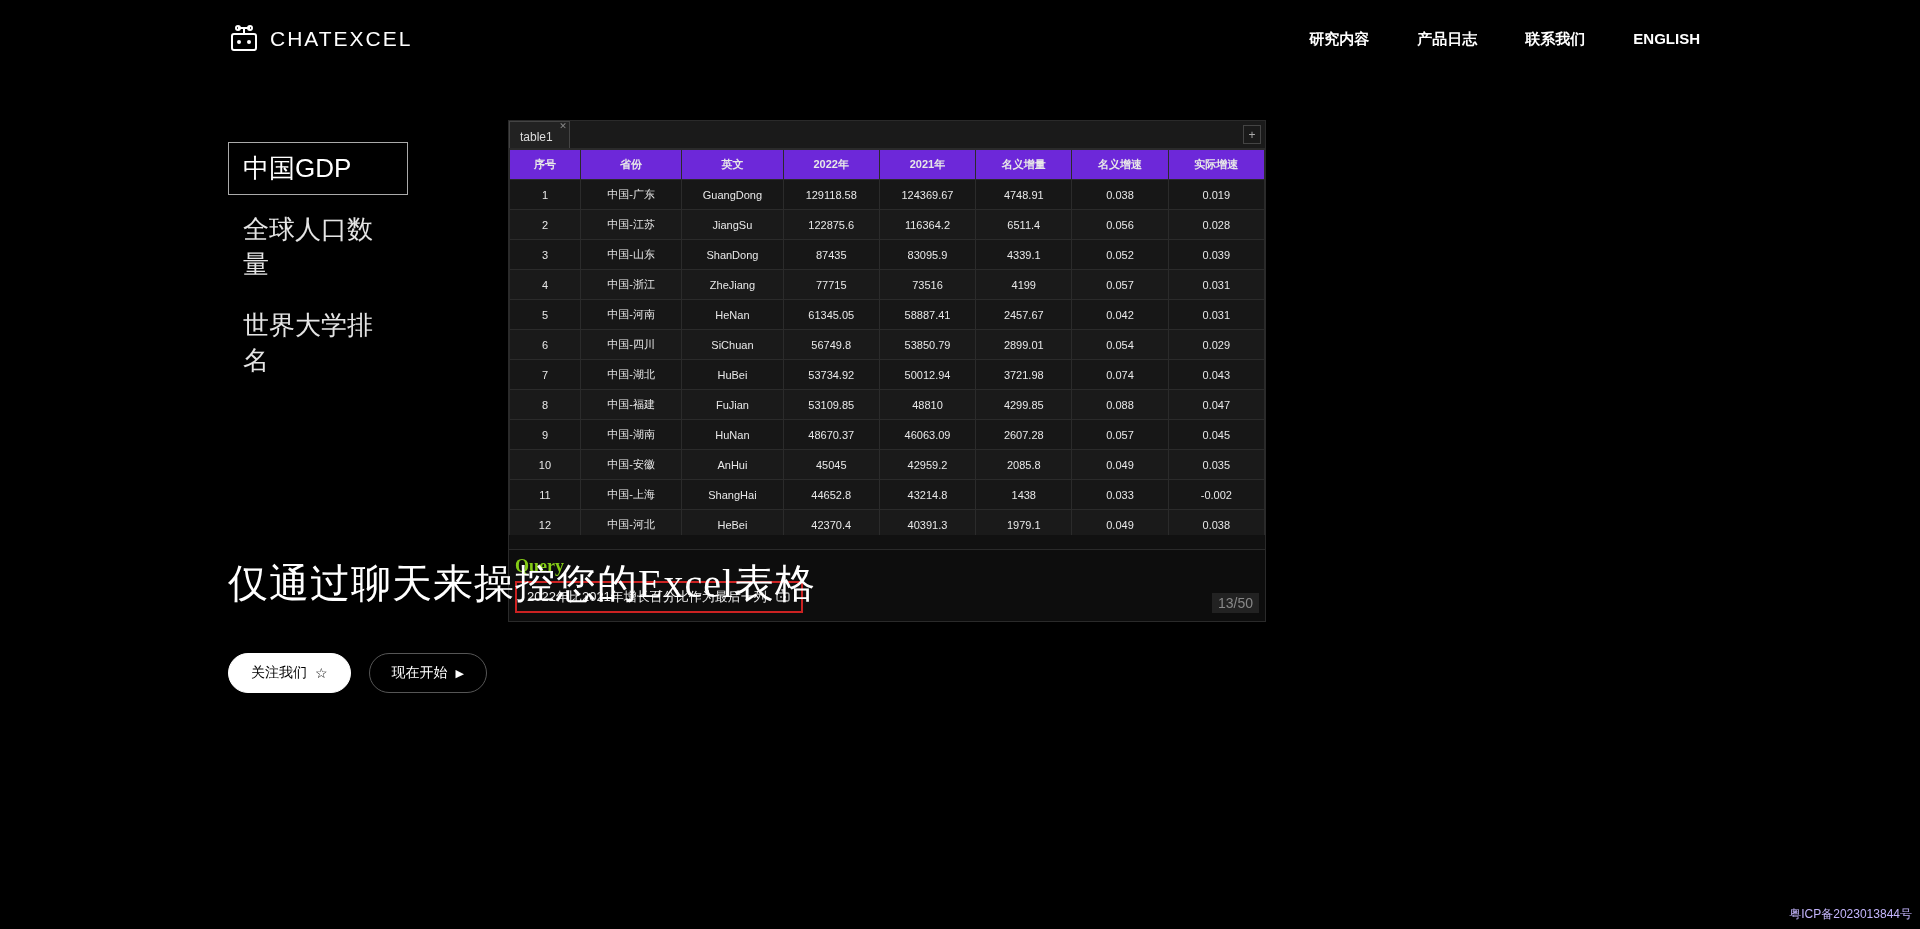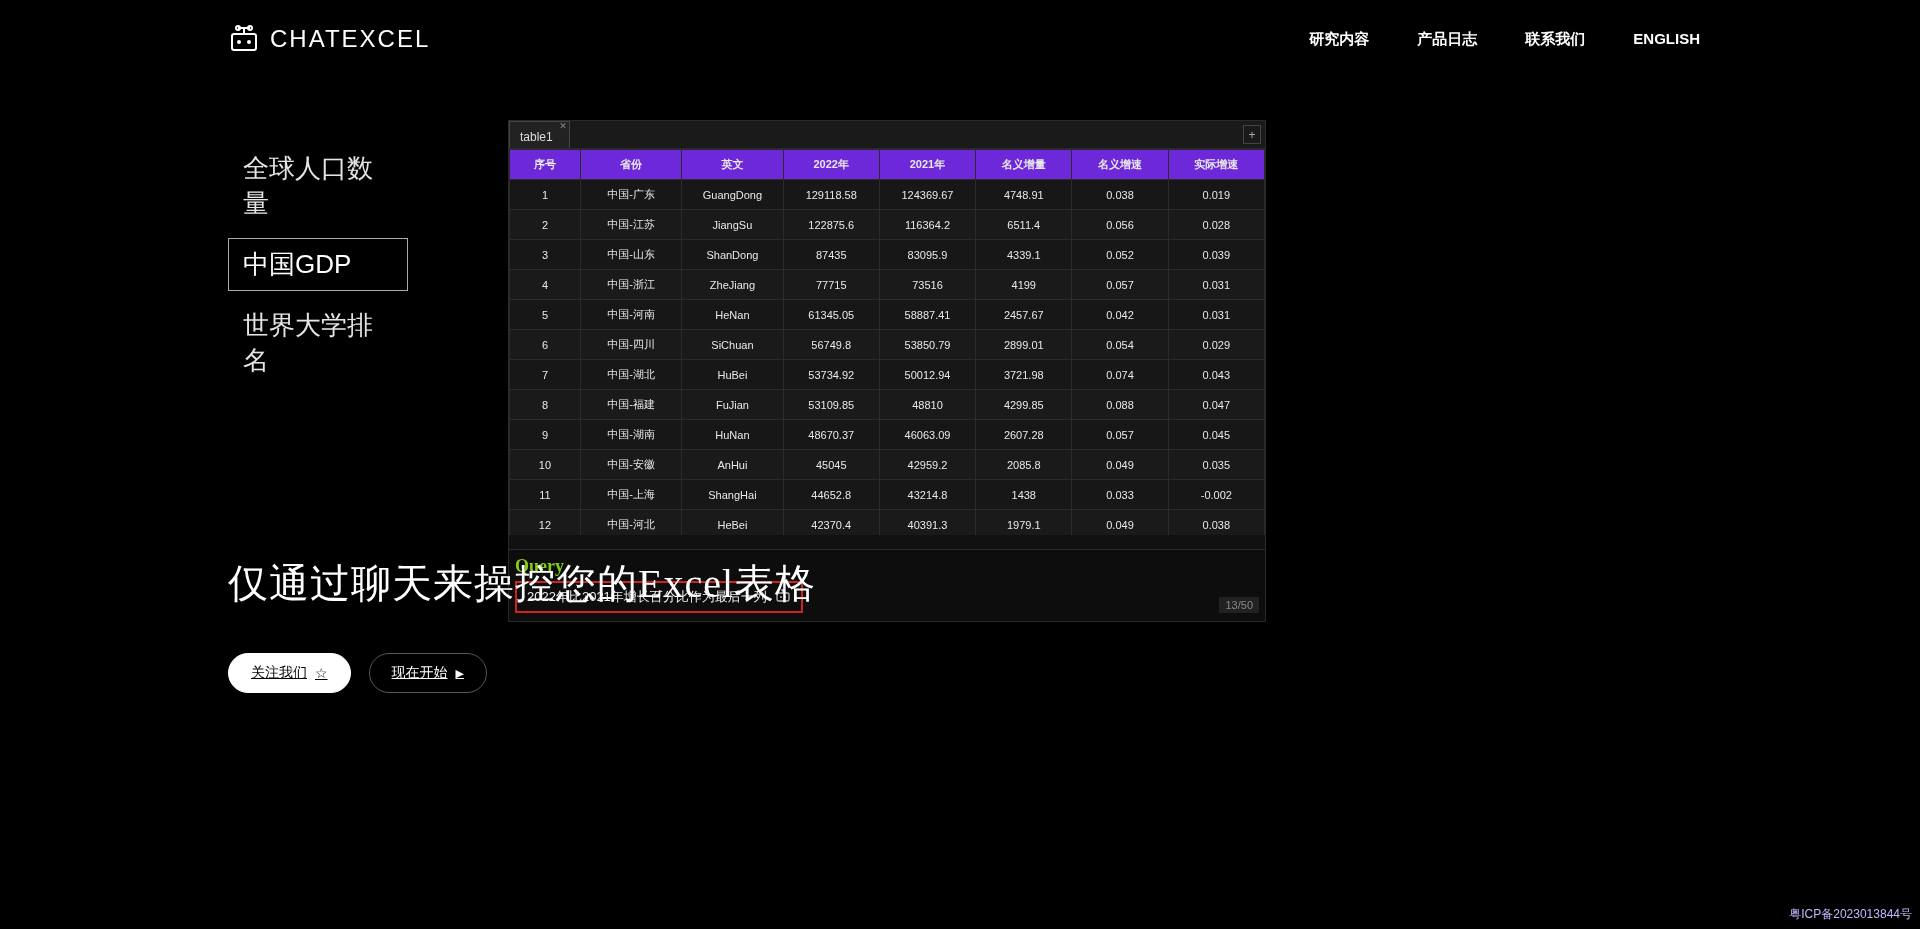--- a/index.html
+++ b/index.html
@@ -20,21 +20,21 @@
     padding: 18px 220px 0 228px;
     height: 60px;
   }
   .logo {
     display: flex;
     align-items: center;
     gap: 10px;
   }
   .logo-icon svg { display: block; }
   .logo-text {
-    font-size: 24px;
+    font-size: 21px;
     letter-spacing: 2px;
     font-weight: 500;
     text-transform: uppercase;
   }
   .nav {
     display: flex;
     gap: 48px;
     font-size: 15px;
     font-weight: 700;
     justify-content: space-between;
@@ -136,21 +136,21 @@
     display: flex;
     align-items: center;
     gap: 8px;
     flex: 0 0 auto;
     color: #eee;
     font-size: 13px;
   }
   .query-icon { color:#aaa; }
   .counter {
     margin-left: auto;
-    font-size: 11px;
+    font-size: 14px;
     color: #888;
     background: #222;
     padding: 2px 6px;
   }
 
   
   .hero {
     position: absolute;
     left: 228px;
     top: 556px;
@@ -164,21 +164,21 @@
   .hero-buttons {
     display: flex; gap: 18px; margin-top: 42px;
   }
   .btn {
     display: inline-flex; align-items:center; gap:8px;
     padding: 10px 22px;
     border-radius: 999px;
     font-size: 14px;
     cursor: pointer;
     border: 1px solid #565656;
-    background: #000; color: #fff; text-decoration: underline;
+    background: #000; color: #fff;
   }
   .btn.primary { background: #fff; color: #000; border-color:#fff; }
   .btn .arrow { font-size: 11px; }
 
   
   .footer {
     position: absolute;
     right: 8px;
     bottom: 6px;
     font-size: 12px;
@@ -207,22 +207,22 @@
     <a>研究内容</a>
     <a>产品日志</a>
     <a>联系我们</a>
     <a>ENGLISH</a>
   </div>
 </div>
 
 <div class="main">
 
   <div class="sidebar-tabs">
+    <div class="tab-item active">中国GDP</div>
     <div class="tab-item">全球人口数量</div>
-    <div class="tab-item active">中国GDP</div>
     <div class="tab-item">世界大学排名</div>
   </div>
 
   <div class="panel">
     <div class="tabbar">
       <div class="sheet-tab">
         <span>table1</span>
         <span class="close">✕</span>
       </div>
       <div class="add-tab">

